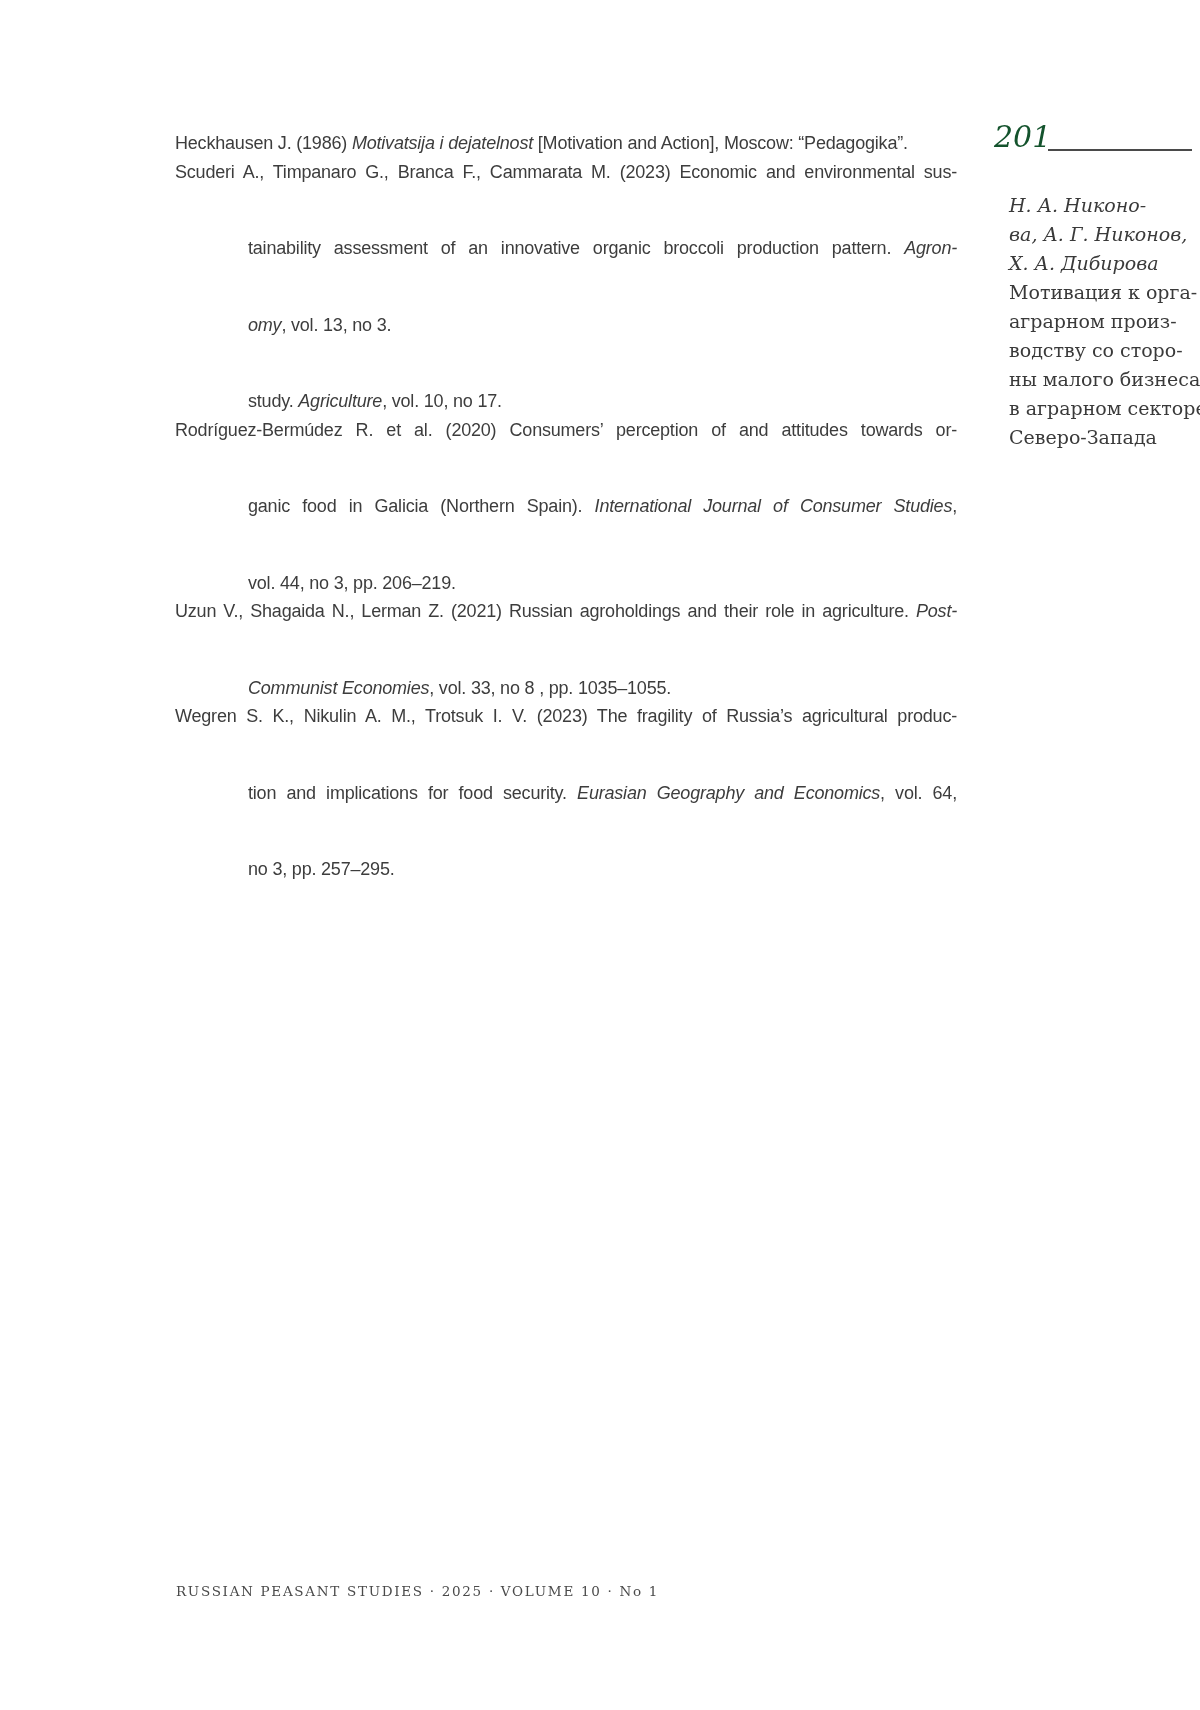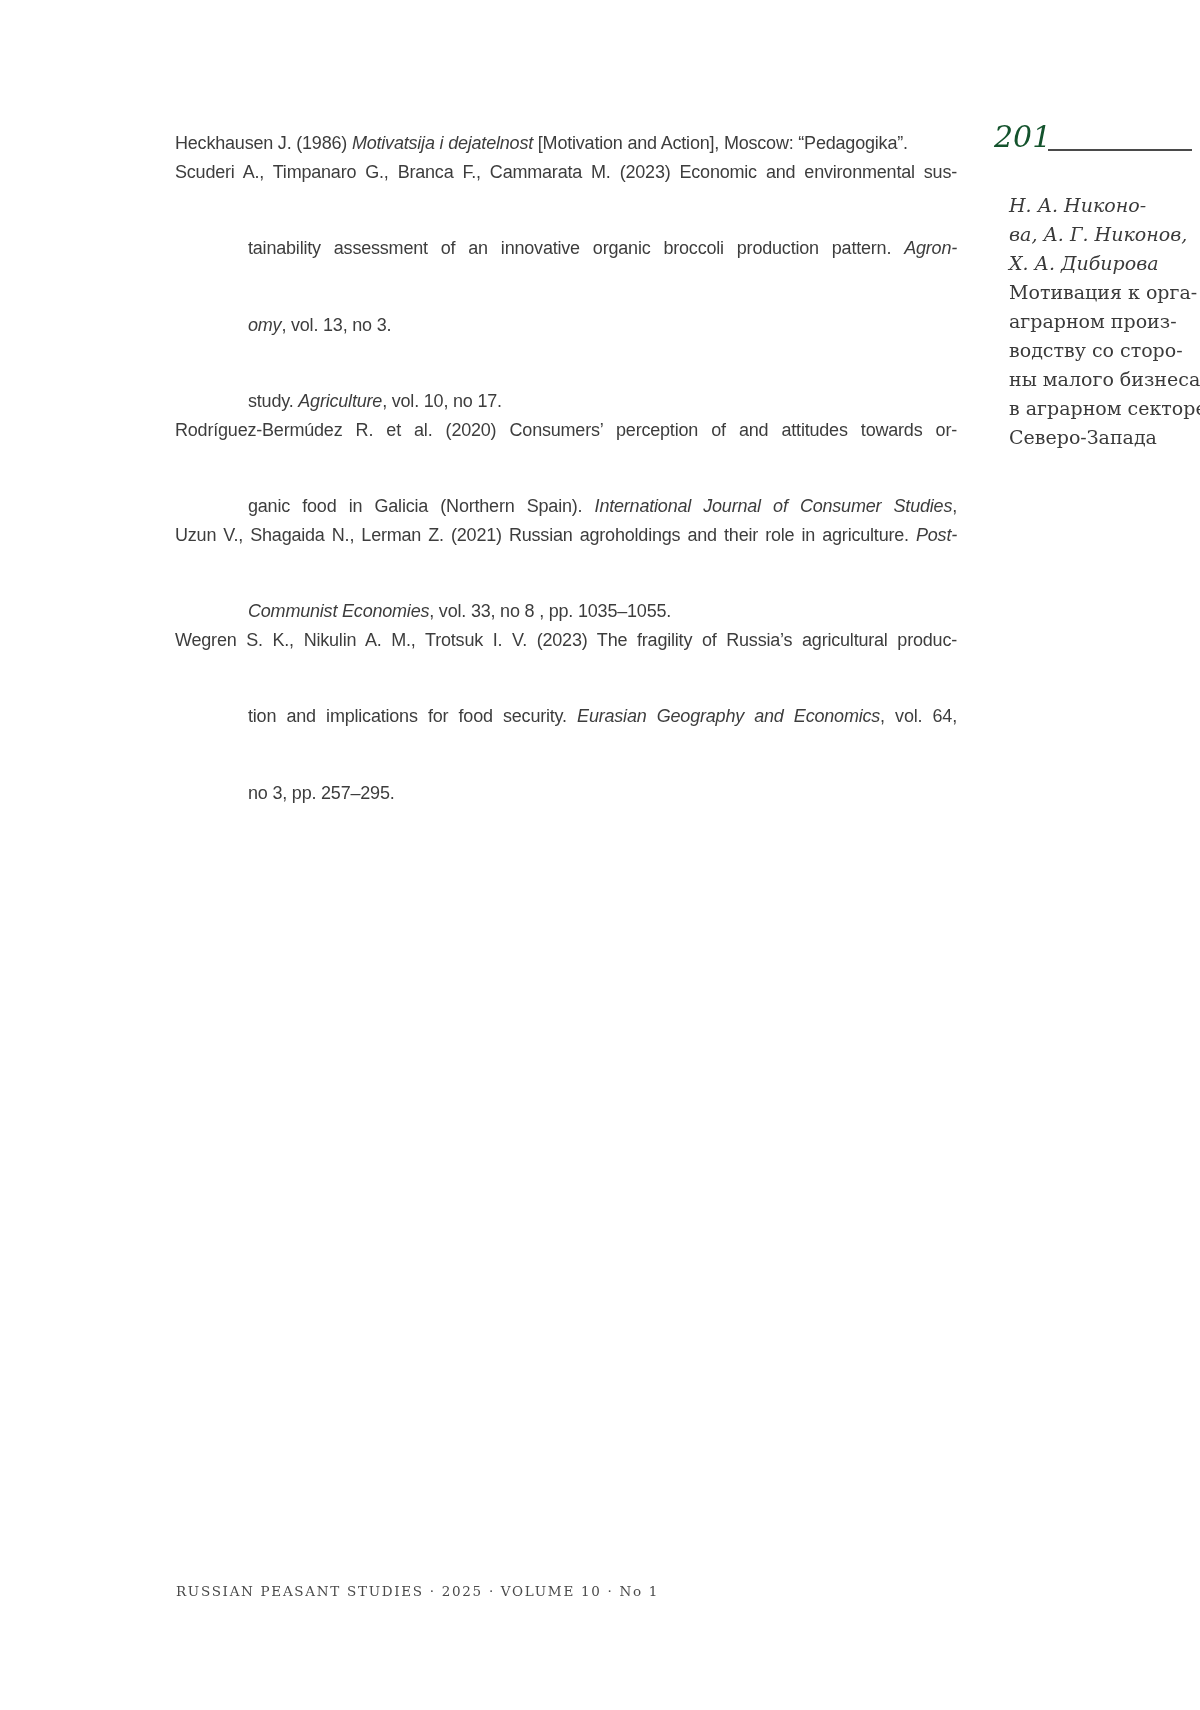--- a/index.html
+++ b/index.html
@@ -59,20 +59,21 @@
     <div class="line cont"><span class="it">omy</span><span>, vol. 13, no 3.</span></div>
   </div>
 
   <div class="ref-entry">
     <div class="line cont"><span>study. </span><span class="it">Agriculture</span><span>, vol. 10, no 17.</span></div>
   </div>
 
   <div class="ref-entry">
     <div class="line just"><span>Rodríguez-Bermúdez R. et al. (2020) Consumers’ perception of and attitudes towards or-</span></div>
     <div class="line cont just"><span>ganic food in Galicia (Northern Spain). </span><span class="it">International Journal of Consumer Studies</span><span>,</span></div>
+    <div class="line cont"><span>vol. 44, no 3, pp. 206–219.</span></div>
   </div>
 
   <div class="ref-entry">
     <div class="line just"><span>Uzun V., Shagaida N., Lerman Z. (2021) Russian agroholdings and their role in agriculture. </span><span class="it">Post-</span></div>
     <div class="line cont"><span class="it">Communist Economies</span><span>, vol. 33, no 8 , pp. 1035–1055.</span></div>
   </div>
 
   <div class="ref-entry">
     <div class="line just"><span>Wegren S. K., Nikulin A. M., Trotsuk I. V. (2023) The fragility of Russia’s agricultural produc-</span></div>
     <div class="line cont just"><span>tion and implications for food security. </span><span class="it">Eurasian Geography and Economics</span><span>, vol. 64,</span></div>

